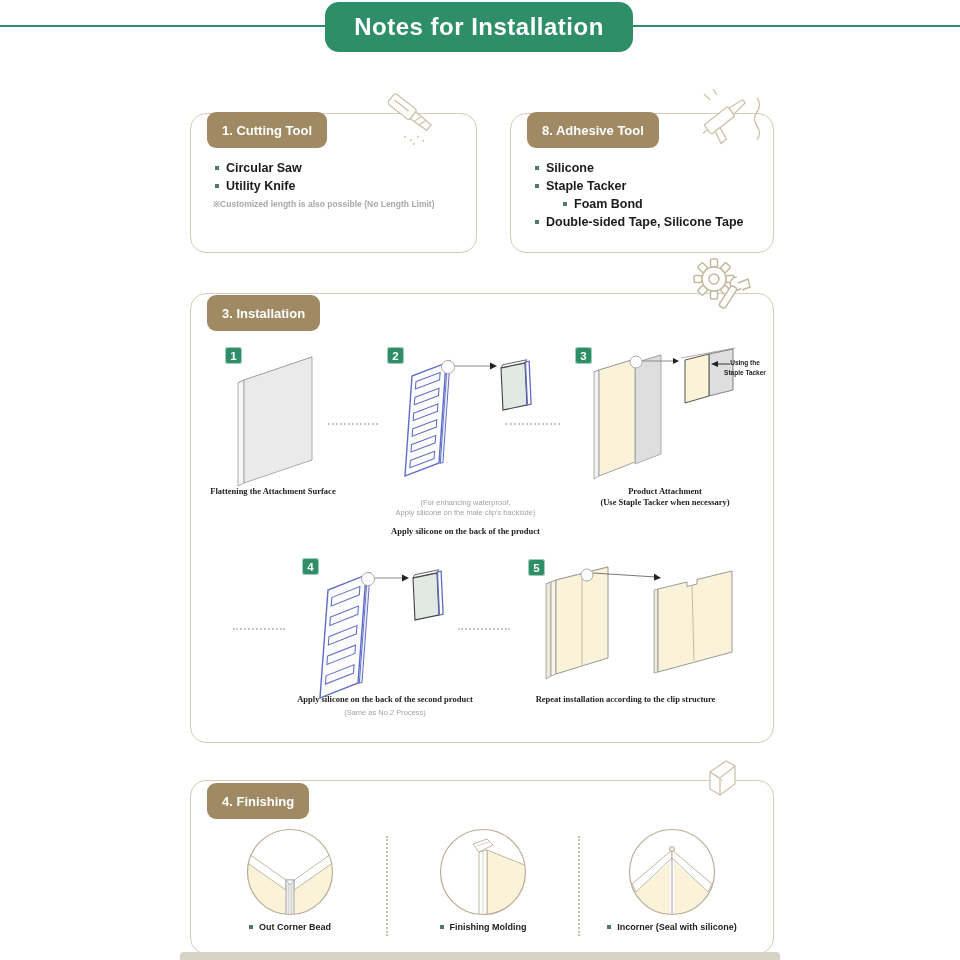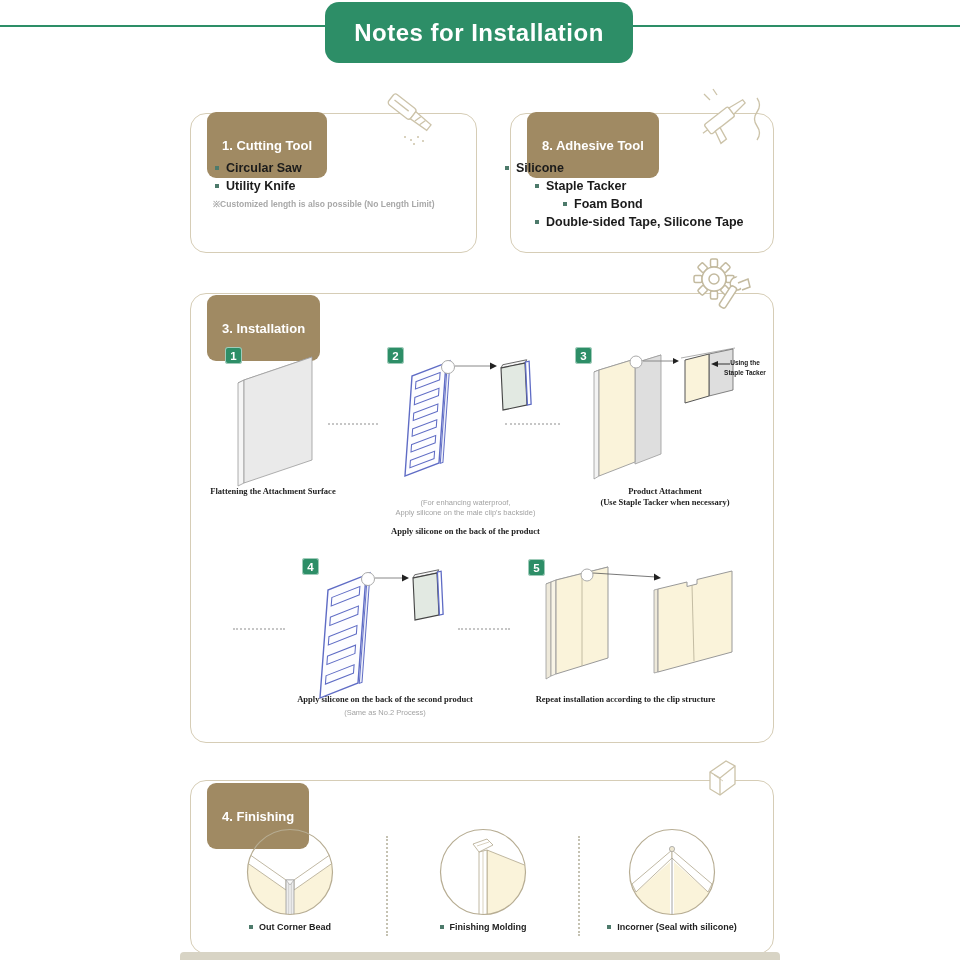--- a/index.html
+++ b/index.html
@@ -1,24 +1,24 @@
 <!DOCTYPE html>
 <html><head>
 <meta charset="utf-8">
 <style>
   html,body{margin:0;padding:0;background:#fff;}
   .page{position:relative;width:960px;height:960px;background:#ffffff;
         font-family:"Liberation Sans",sans-serif;overflow:hidden;}
   .hline{position:absolute;left:0;top:25px;width:960px;height:2px;background:#2d8e67;}
-  .title-pill{position:absolute;left:325px;top:2px;width:308px;height:61px;background:#2d8e67;
+  .title-pill{position:absolute;left:325px;top:2px;width:308px;height:50px;background:#2d8e67;
         border-radius:14px;color:#fff;font-size:24px;font-weight:bold;display:flex;
         align-items:center;justify-content:center;letter-spacing:.5px;}
   .box{position:absolute;border:1px solid #d6cdb6;border-radius:16px;background:#fff;}
   .sec-label{position:absolute;height:30px;background:#a08a63;color:#fff;font-weight:bold;
-        font-size:13px;display:flex;align-items:center;padding:18px 15px;border-radius:9px;}
+        font-size:13px;display:flex;align-items:center;padding:3px 15px;border-radius:9px;}
   .item{position:absolute;font-weight:bold;font-size:12.5px;color:#1b1b1b;white-space:nowrap;}
   .item .bullet{display:inline-block;width:4px;height:4px;background:#4d7a6b;margin-right:7px;vertical-align:2px;}
   .note{position:absolute;font-size:8.5px;color:#a8a8a8;font-weight:bold;white-space:nowrap;}
   .badge{position:absolute;width:17px;height:17px;background:#2d8e67;color:#fff;font-size:11.5px;
         font-weight:bold;display:flex;align-items:center;justify-content:center;border-radius:3px;
         box-shadow:inset 0 0 0 1px rgba(255,255,255,.55);}
   .caption{position:absolute;font-size:8.5px;font-weight:bold;color:#222;text-align:center;line-height:11px;font-family:Liberation Serif, serif;}
   .subcap{position:absolute;font-size:7.5px;color:#a3a3a3;text-align:center;line-height:10px;}
   .tinynote{position:absolute;font-size:6.5px;font-weight:bold;color:#222;text-align:center;line-height:9px;}
   .dot-h{position:absolute;border-top:2px dotted #c6c6c6;height:0;}
@@ -70,21 +70,21 @@
       <line x1="17" y1="3" x2="21" y2="9"></line>
       <g transform="rotate(-38 34 30)">
         <line x1="2" y1="27" x2="8" y2="27"></line>
         <rect x="8" y="21" width="30" height="12" rx="2"></rect>
         <polygon points="38,23 54,25 54,29 38,31"></polygon>
         <polygon points="13,33 10,46 17,46 19,33"></polygon>
       </g>
       <path d="M61,12 q5,7 0,14 q-5,7 0,14 q5,7 0,14" fill="none"></path>
     </g>
   </svg>
-  <div class="item" style="left:505px;top:161px;">
+  <div class="item" style="left:535px;top:161px;">
     <span class="bullet"></span><span>Silicone</span>
   </div>
   <div class="item" style="left:535px;top:179px;">
     <span class="bullet"></span><span>Staple Tacker</span>
   </div>
   <div class="item" style="left:563px;top:197px;text-align:right;">
     <span class="bullet"></span><span>Foam Bond</span>
   </div>
   <div class="item" style="left:535px;top:215px;">
     <span class="bullet"></span><span>Double-sided Tape, Silicone Tape</span>

